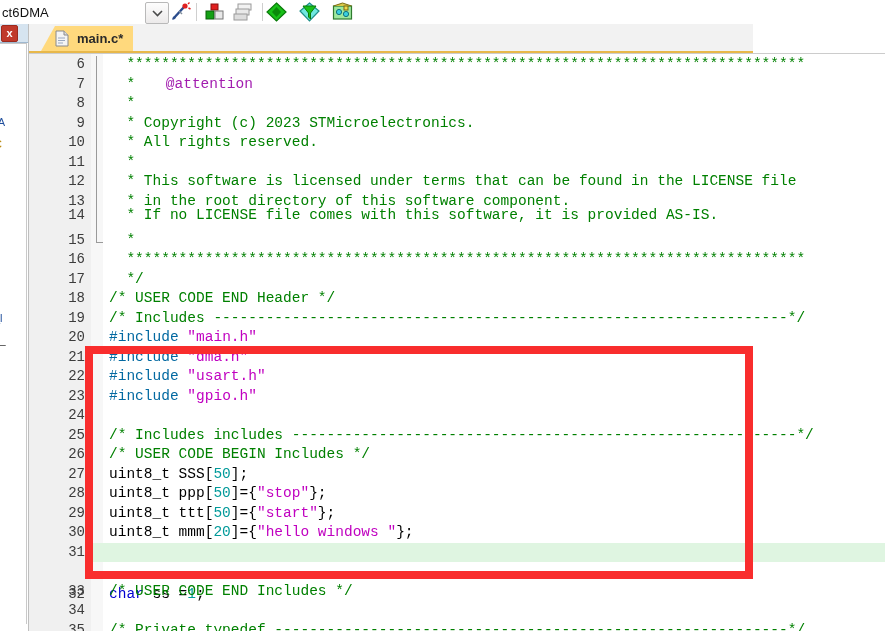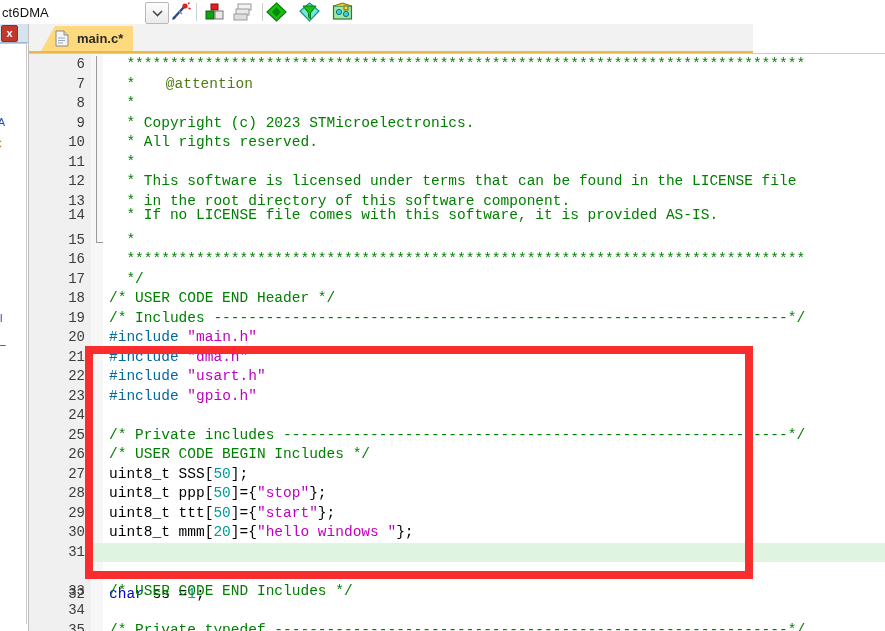--- a/index.html
+++ b/index.html
@@ -215,21 +215,21 @@
   .hl-row {
     position: absolute;
     left: 63px;
     width: 793px;
     height: 19.5px;
     background: #dff5e1;
   }
 
   
   .c-comment  { color: #008000; }
-  .c-attn     { color: #4d7c0f; padding-left: 22px; }
+  .c-attn     { color: #a21caf; padding-left: 22px; }
   .c-pre      { color: #0369a1; }
   .c-str      { color: #c000c0; }
   .c-num      { color: #009a9a; }
   .c-kw       { color: #0000d0; }
   .c-plain    { color: #000000; }
 
   
   #red-box {
     position: absolute;
     left: 56px; top: 322px;
@@ -424,21 +424,21 @@
           <div class="row" style="top: 332.5px;">
             <div class="lnum">23</div>
             <div class="code"><span class="c-pre">#include </span><span class="c-str">"gpio.h"</span></div>
           </div>
           <div class="row" style="top: 352px;">
             <div class="lnum">24</div>
             <div class="code"><span class="c-plain"></span></div>
           </div>
           <div class="row" style="top: 371.5px;">
             <div class="lnum">25</div>
-            <div class="code"><span class="c-comment">/* Private includes ----------------------------------------------------------*/</span></div>
+            <div class="code"><span class="c-comment">/* Includes includes ----------------------------------------------------------*/</span></div>
           </div>
           <div class="row" style="top: 391px;">
             <div class="lnum">26</div>
             <div class="code"><span class="c-comment">/* USER CODE BEGIN Includes */</span></div>
           </div>
           <div class="row" style="top: 410.5px;">
             <div class="lnum">27</div>
             <div class="code"><span class="c-plain">uint8_t SSS[</span><span class="c-num">50</span><span class="c-plain">];</span></div>
           </div>
           <div class="row" style="top: 430px;">

